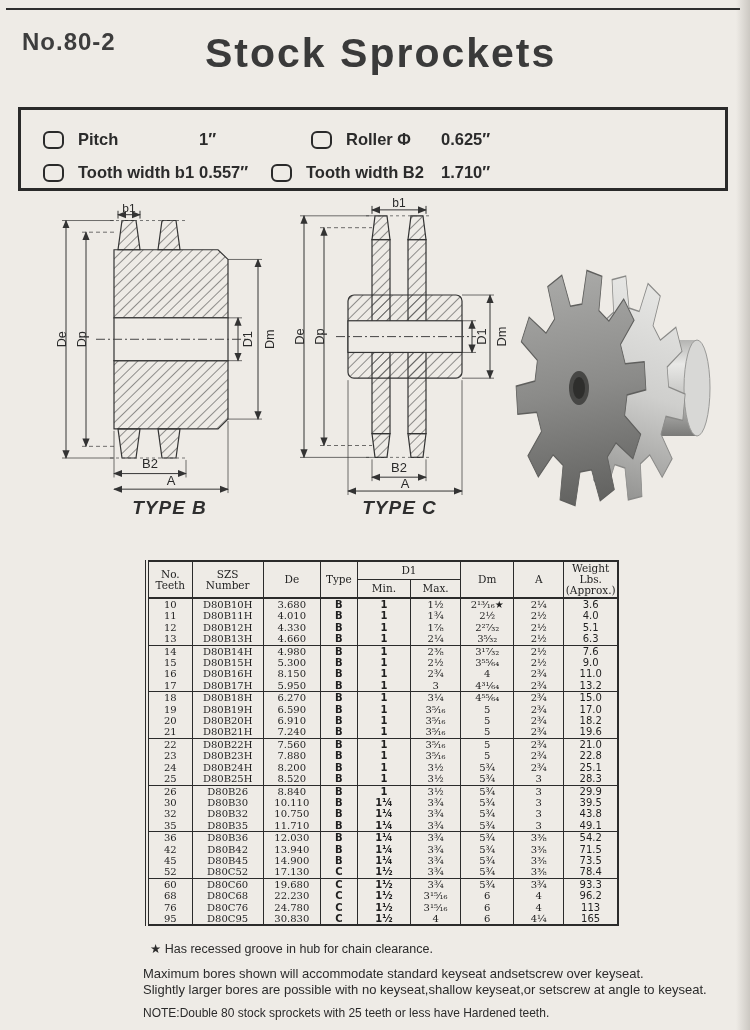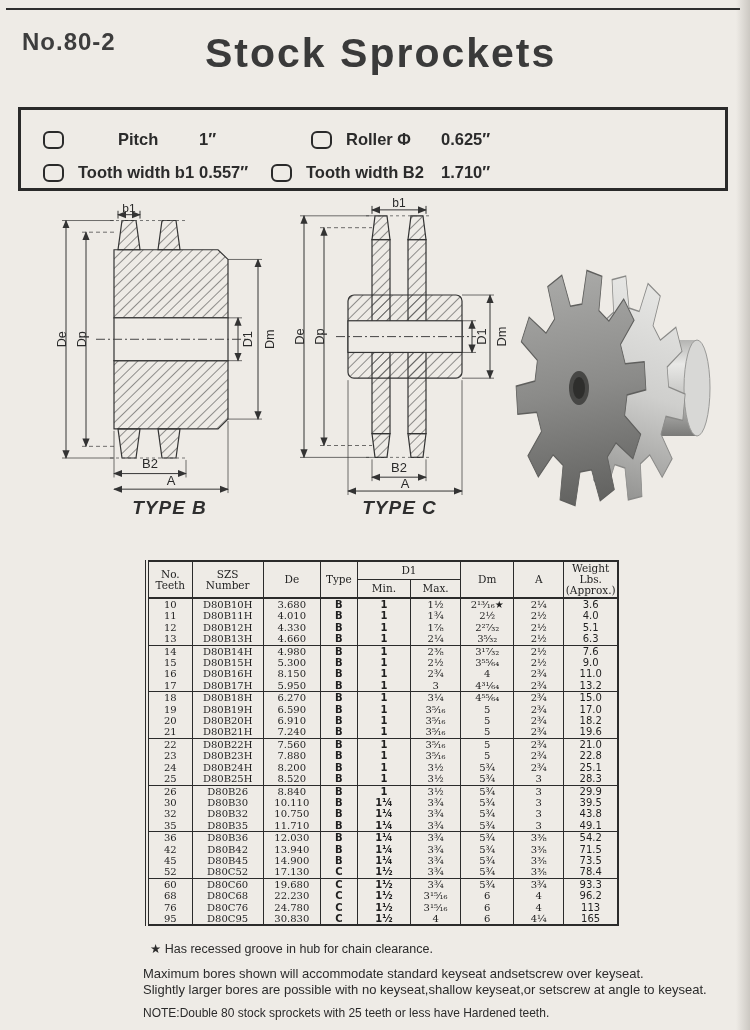--- a/index.html
+++ b/index.html
@@ -51,21 +51,21 @@
 <body>
 
 <div class="page">
   <div class="top-rule"></div>
   <div class="scan-edge"></div>
 
   <div class="pageno">No.80-2</div>
   <div class="bigtitle">Stock Sprockets</div>
 
   <div class="specbox">
-    <div class="spec-item" style="left:22px;top:20px;gap:40px;">
+    <div class="spec-item" style="left:22px;top:20px;">
       <span class="chk"></span>
       <span class="spec-label">Pitch</span>
     </div>
     <span class="spec-value" style="left:178px;top:20px;">1″</span>
 
     <div class="spec-item" style="left:250px;top:20px;padding-left:40px;">
       <span class="chk"></span>
       <span class="spec-label">Roller Φ</span>
     </div>
     <span class="spec-value" style="left:420px;top:20px;">0.625″</span>

